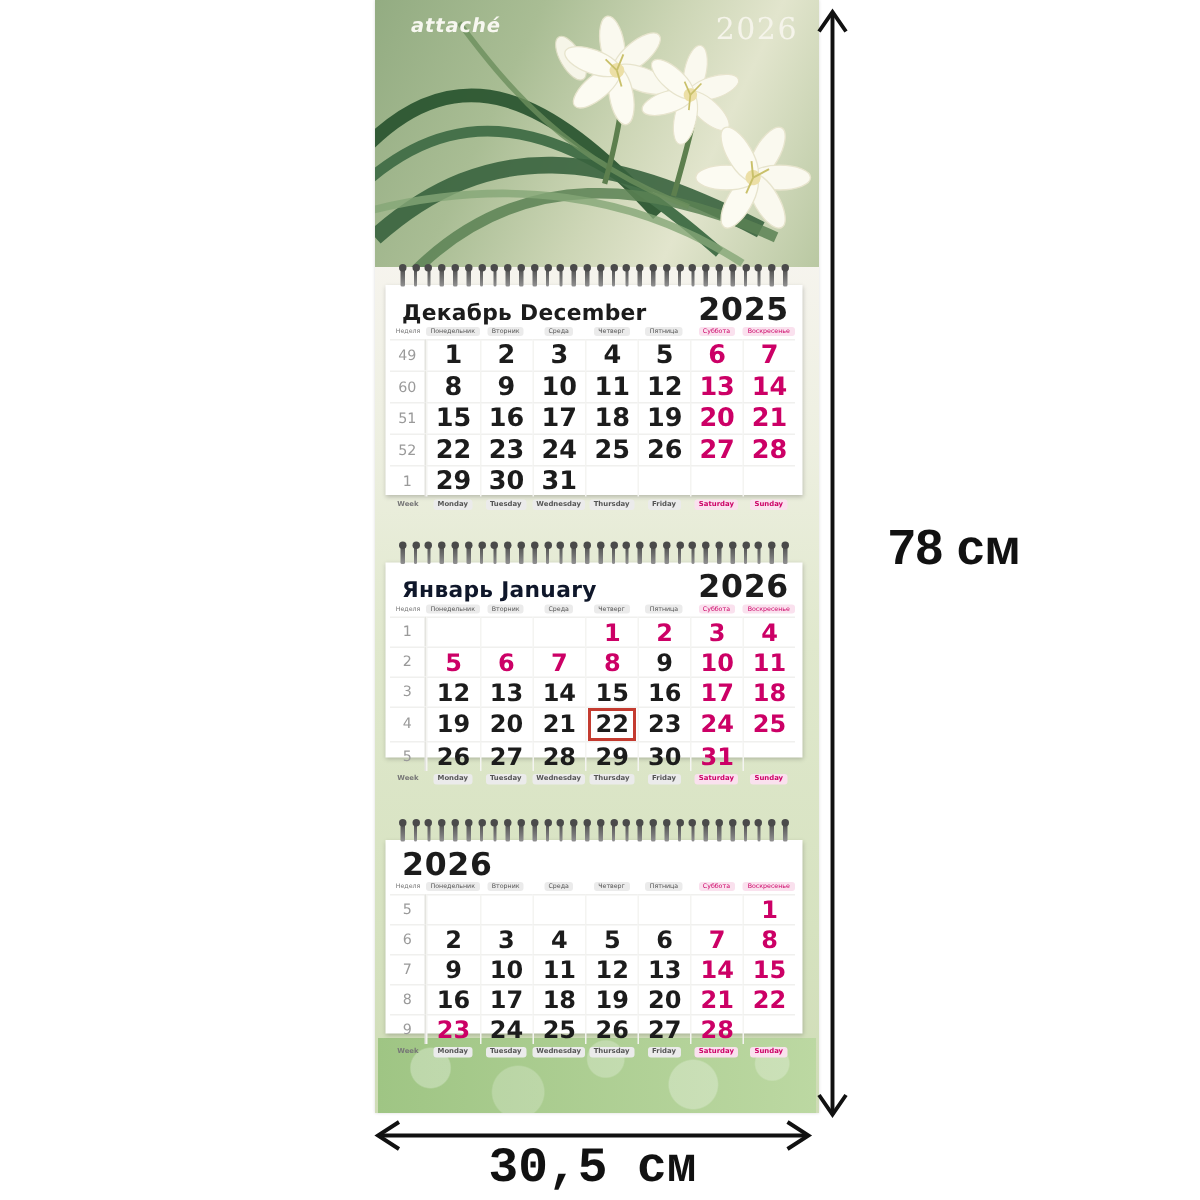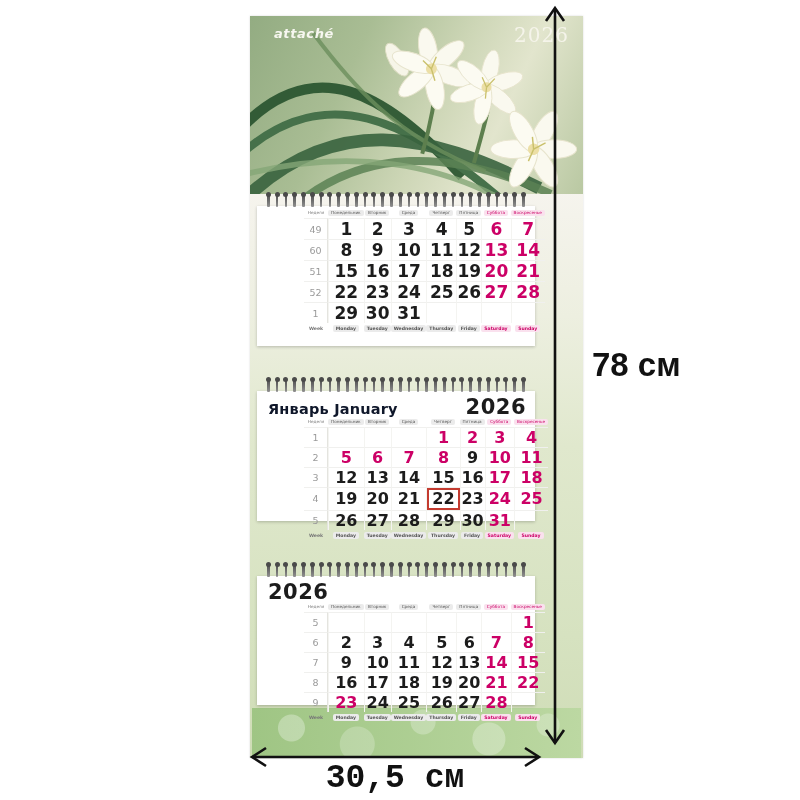--- a/index.html
+++ b/index.html
@@ -1,20 +1,20 @@
 <!DOCTYPE html>
 <html><head>
 <meta charset="utf-8">
 <style>
   html,body{margin:0;padding:0;background:#ffffff;}
   body{width:800px;height:800px;position:relative;font-family:"DejaVu Sans",sans-serif;overflow:hidden;}
   .canvas{position:absolute;inset:0;}
 
   
-  .poster{position:absolute;left:250px;top:16px;width:333px;height:742px;
+  .poster{position:absolute;left:250px;top:0;width:296px;height:742px;
     background:linear-gradient(180deg,#f6f4ee 172px,#edefe0 300px,#e0e8cd 430px,#d6e2c0 620px,#cfdcb6 742px);
     box-shadow:0 0 2px rgba(0,0,0,.15);}
 
   .header-art{position:absolute;top:0;left:0;right:0;height:178px;overflow:hidden;
     background:linear-gradient(115deg,#93ac82 0%,#a9bd94 30%,#cdd6b6 55%,#e2e5cd 72%,#b9c8a2 100%);}
   .header-art svg{position:absolute;inset:0;}
   .brand{position:absolute;left:24px;top:10px;color:#f7f7f0;font-size:13px;font-style:italic;
     font-weight:600;letter-spacing:.6px;z-index:2;}
   .cover-year{position:absolute;right:14px;top:7px;color:#f5f4ea;font-size:20px;
     font-family:"DejaVu Serif",serif;letter-spacing:1px;z-index:2;}
@@ -40,21 +40,21 @@
   .sheet{margin-top:15px;background:#ffffff;box-shadow:0 1px 3px rgba(0,0,0,.22);
     padding:2px 5px 2px 3px;box-sizing:border-box;}
   .s0{height:140px}.s1{height:130px}.s2{height:129px}
 
   .month-head{display:flex;align-items:baseline;height:22px;padding:2px 4px 0 8px;}
   .mtitle{flex:1;font-weight:700;font-size:14.5px;color:#1c1c1c;letter-spacing:.2px;}
   .b1 .mtitle{color:#0f172a;}
   .myear{font-weight:700;font-size:21px;color:#1c1c1c;letter-spacing:.5px;}
 
   .cal{display:grid;grid-template-columns:24px repeat(7,1fr);
-    grid-template-rows:10px repeat(5,1fr) 11px;height:calc(100% - 24px);margin-left:44px;}
+    grid-template-rows:10px repeat(5,1fr) 11px;height:calc(100% - 24px);}
   .wh,.wf{align-self:center;justify-self:center;font-size:4.2px;color:#555;background:#ebebeb;
     border-radius:2px;padding:1px 3px;line-height:1.1;white-space:nowrap;}
   .wf{font-size:4.6px;font-weight:700;}
   .wh.plain,.wf.plain{background:none;color:#777;}
   .wh.pinkpill,.wf.pinkpill{background:#fae1ee;color:#cc0066;}
   .wn{display:flex;align-items:center;justify-content:center;font-size:9.5px;color:#9a9a9a;
     border-top:1px solid #f0f0ee;border-right:1px solid #e4e4df;}
   .dc{display:flex;align-items:center;justify-content:center;font-weight:700;font-size:16px;
     color:#1c1c1c;border-top:1px solid #f0f0ee;border-left:1px solid #f4f4f1;}
   .s0 .dc{font-size:17px;}
@@ -138,20 +138,24 @@
           <i></i>
           <i></i>
           <i></i>
           <i></i>
           <i></i>
           <i></i>
           <i></i>
           <i></i>
         </div>
       <div class="sheet s0">
+        <div class="month-head">
+          <div class="mtitle">Декабрь December</div>
+          <div class="myear">2025</div>
+        </div>
         <div class="cal">
             <div class="wh plain">Неделя</div>
             <div class="wh">Понедельник</div>
             <div class="wh">Вторник</div>
             <div class="wh">Среда</div>
             <div class="wh">Четверг</div>
             <div class="wh">Пятница</div>
             <div class="wh pinkpill">Суббота</div>
             <div class="wh pinkpill">Воскресенье</div>
             <div class="wn">49</div>

